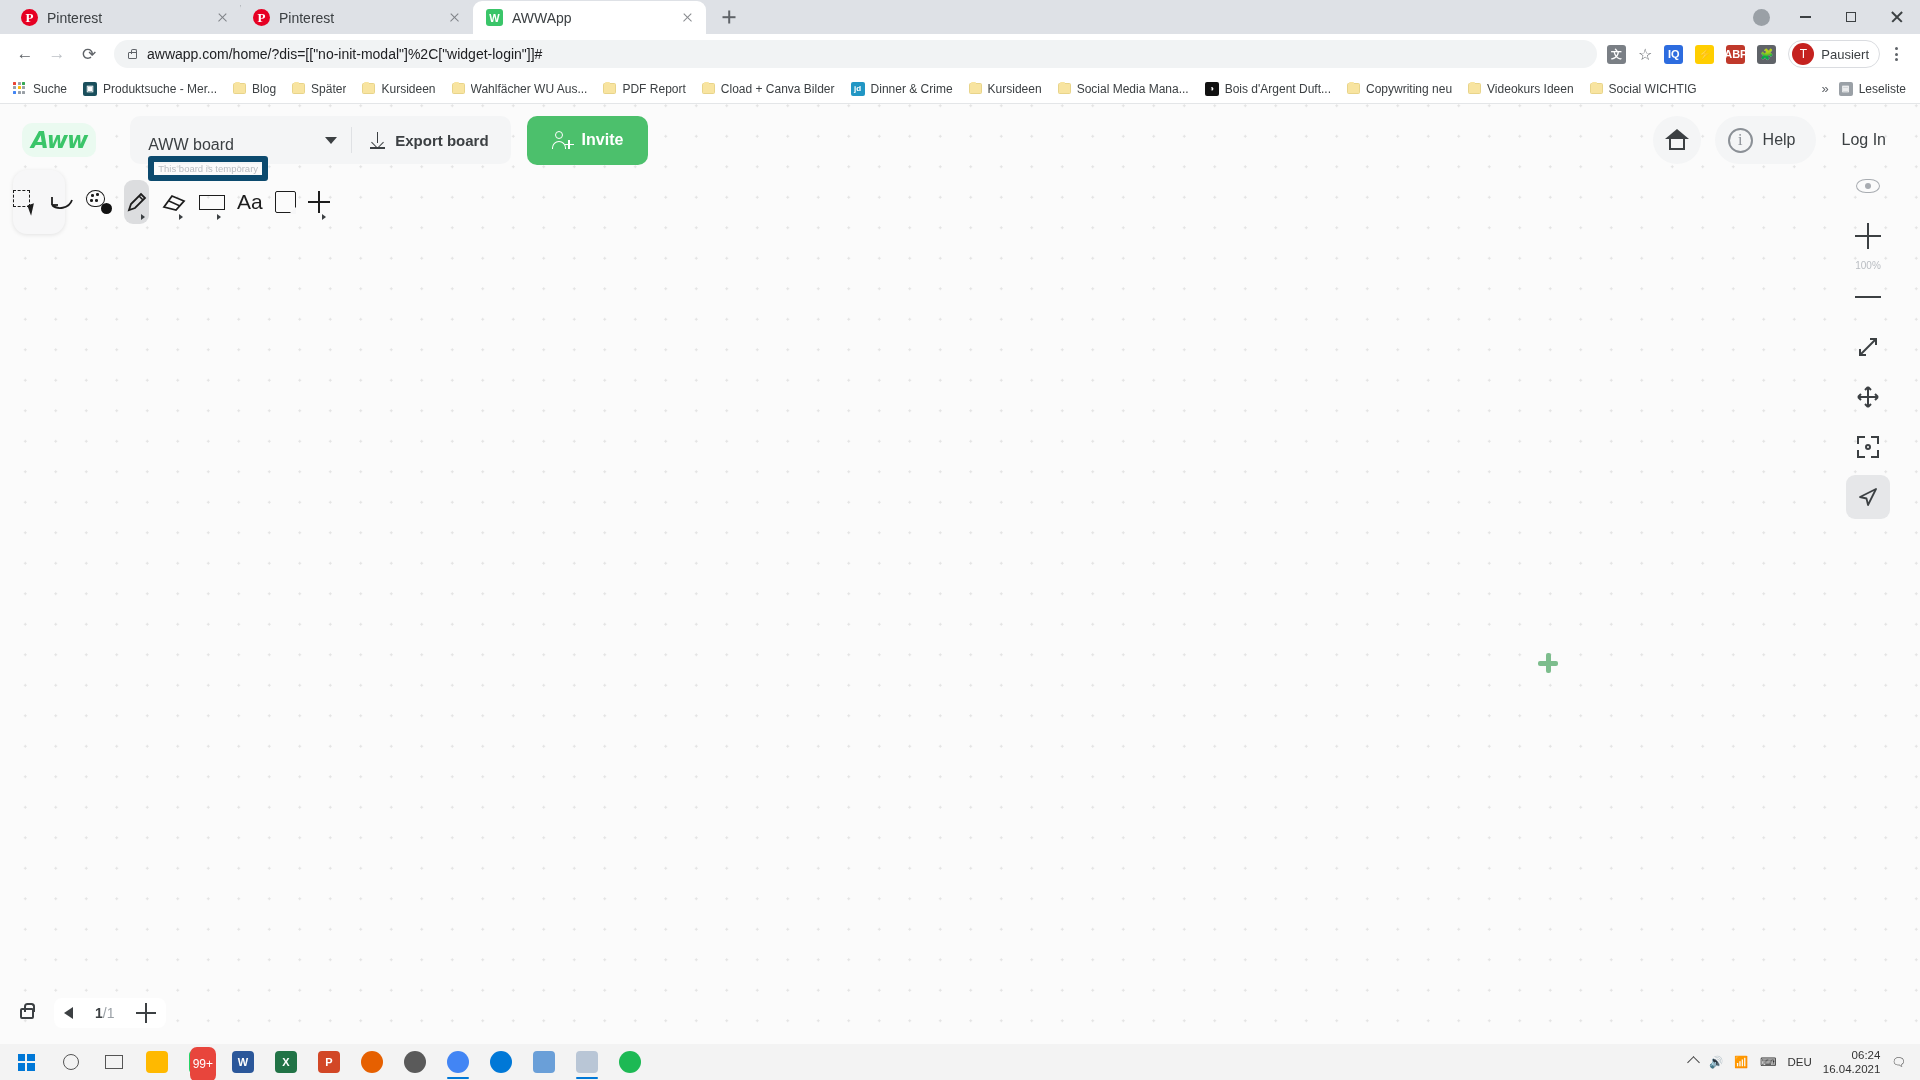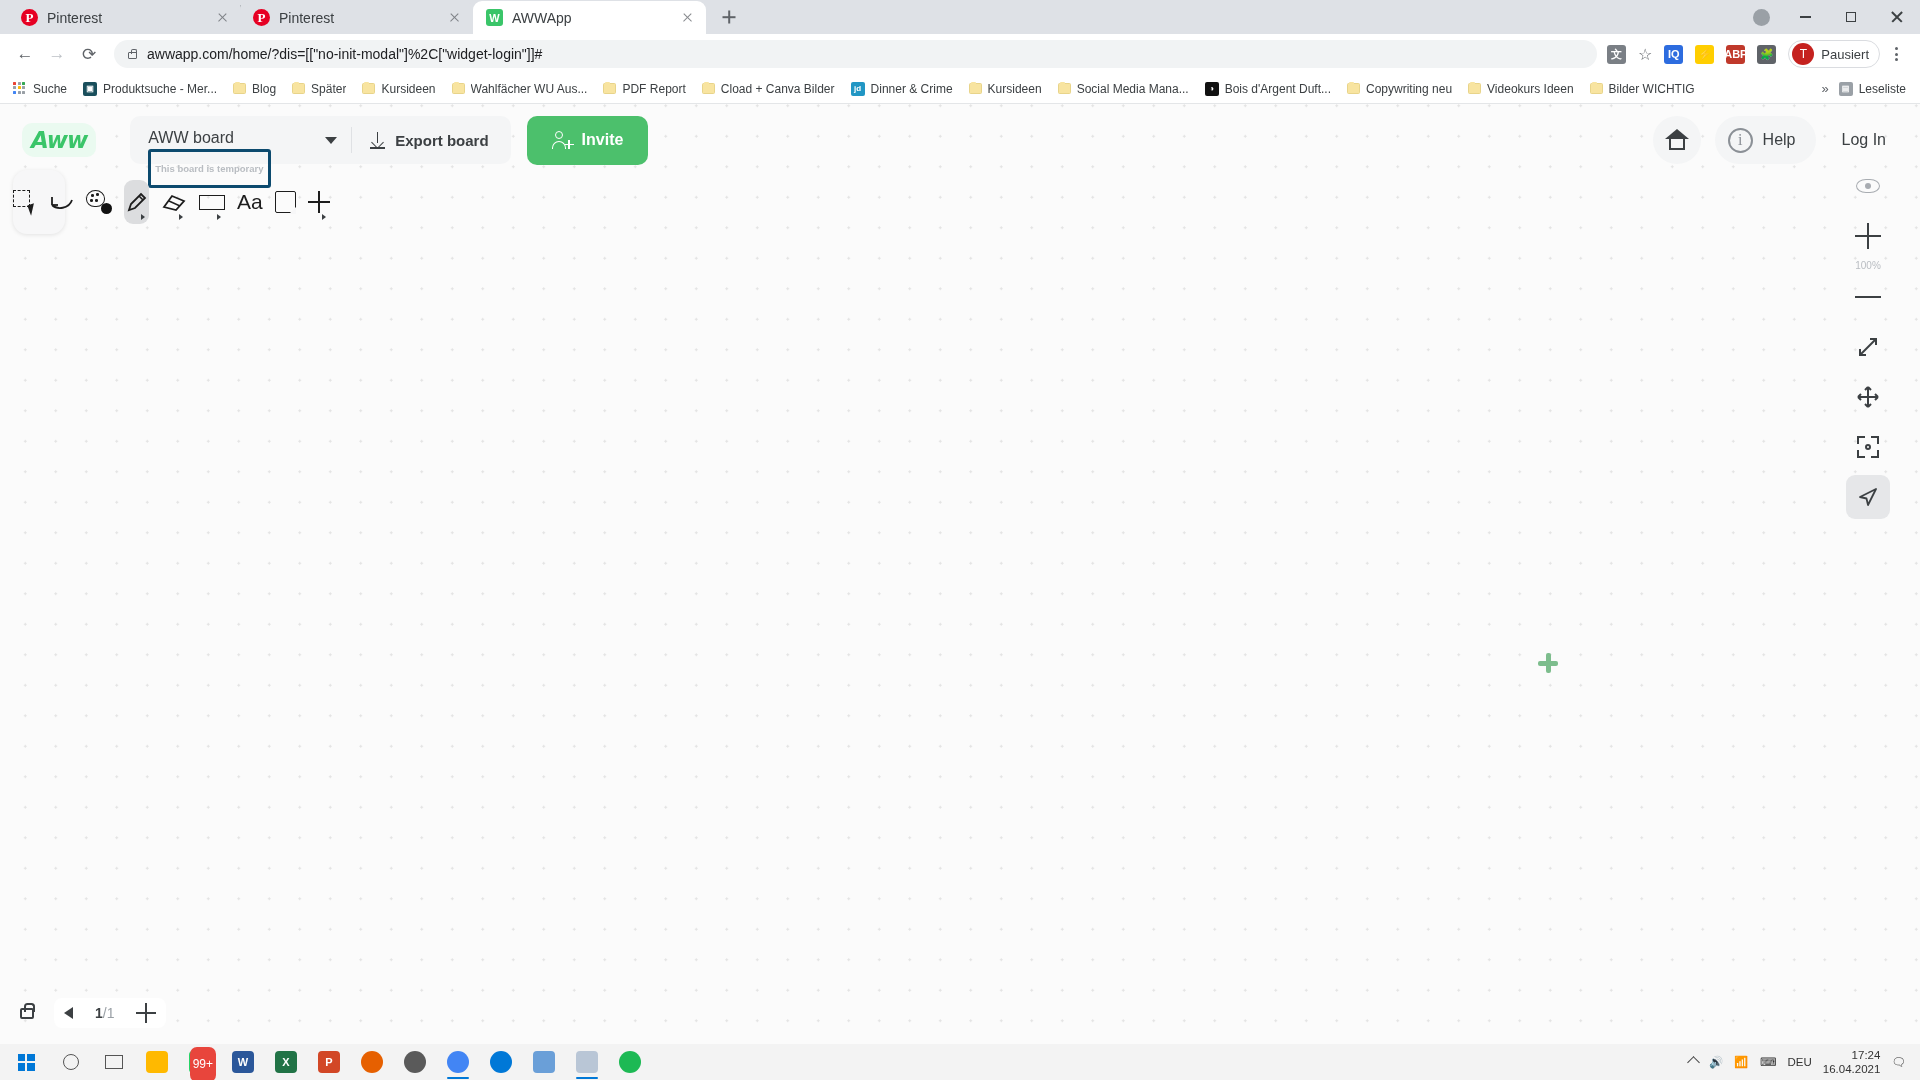--- a/index.html
+++ b/index.html
@@ -120,22 +120,22 @@
   }
   .logo { font-family:"DejaVu Sans", sans-serif; font-weight:bold; font-style:italic;
           font-size:23px; color:#3ac569; letter-spacing:-1px;
           background:#eafaf0; padding:4px 9px; border-radius:10px 14px 9px 13px; }
   .board-box {
     display:flex; align-items:center; height:48px; background:#f4f5f6;
     border-radius:10px; padding:0 4px 0 0; margin-left:18px;
   }
   .board-name-wrap { padding: 0 14px 0 18px; min-width: 195px; margin-top: 38px; }
   .board-name { font-size:16px; color:#3c4043; line-height:1.05; }
-  .board-sub { font-size:9.5px; color:#b9bdc2; border:3px solid #0c4a6e;
-               border-radius:3px; padding:11px 4px; display:inline-block; margin-top:3px;font-weight:bold; }
+  .board-sub { font-size:9.5px; color:#b9bdc2; border:6px solid #0c4a6e;
+               border-radius:3px; padding:1px 4px; display:inline-block; margin-top:3px; }
   .caret-down { width:0;height:0;border-left:6px solid transparent;border-right:6px solid transparent;
                 border-top:7px solid #3c4043; margin-right:14px; }
   .vdiv { width:1px; height:26px; background:#dfe1e4; }
   .export-btn { display:flex;align-items:center;gap:10px; padding:0 18px; height:48px;
                 font-size:15px; font-weight:bold; color:#3c4043; }
   .dl-ico { width:15px; height:17px; position:relative; }
   .dl-ico:before { content:""; position:absolute; left:6.5px; top:0; width:1.7px; height:11px; background:#3c4043; }
   .dl-ico:after { content:""; position:absolute; left:3px; top:6px; width:8px; height:8px;
                   border-left:1.7px solid #3c4043; border-bottom:1.7px solid #3c4043;
                   transform: rotate(-45deg); }
@@ -411,21 +411,21 @@
     <div class="bm">
       <span class="folder"></span>
       <span class="bm-label">Copywriting neu</span>
     </div>
     <div class="bm">
       <span class="folder"></span>
       <span class="bm-label">Videokurs Ideen</span>
     </div>
     <div class="bm">
       <span class="folder"></span>
-      <span class="bm-label">Bilder WICHTIG</span>
+      <span class="bm-label">Social WICHTIG</span>
     </div>
     <span class="chev">»</span>
     <span class="readlist">
       <span class="sq-ico" style="background:#9aa0a6">▤</span>
       <span>Leseliste</span>
     </span>
   </div>
 
   <div class="aww">
 
@@ -634,20 +634,20 @@
       <span class="tb-sq" style="background:#1db954;border-radius:50%"></span>
     </span>
 
     <div class="tray">
       <span class="chevup"></span>
       <span>🔊</span>
       <span>📶</span>
       <span>⌨</span>
       <span>DEU</span>
       <span class="tray-clock">
-        <div>17:24</div>
+        <div>06:24</div>
         <div>16.04.2021</div>
       </span>
       <span>🗨</span>
     </div>
   </div>
 
 </div>
 
 </body></html>

